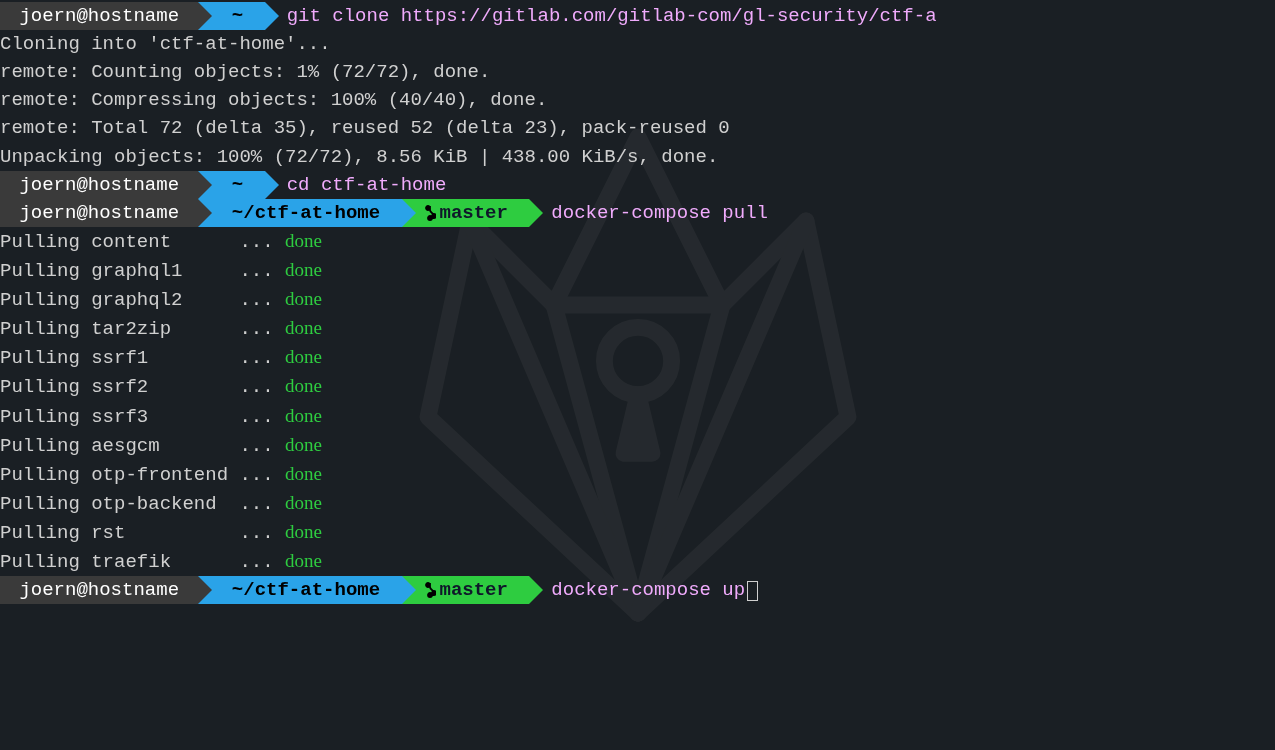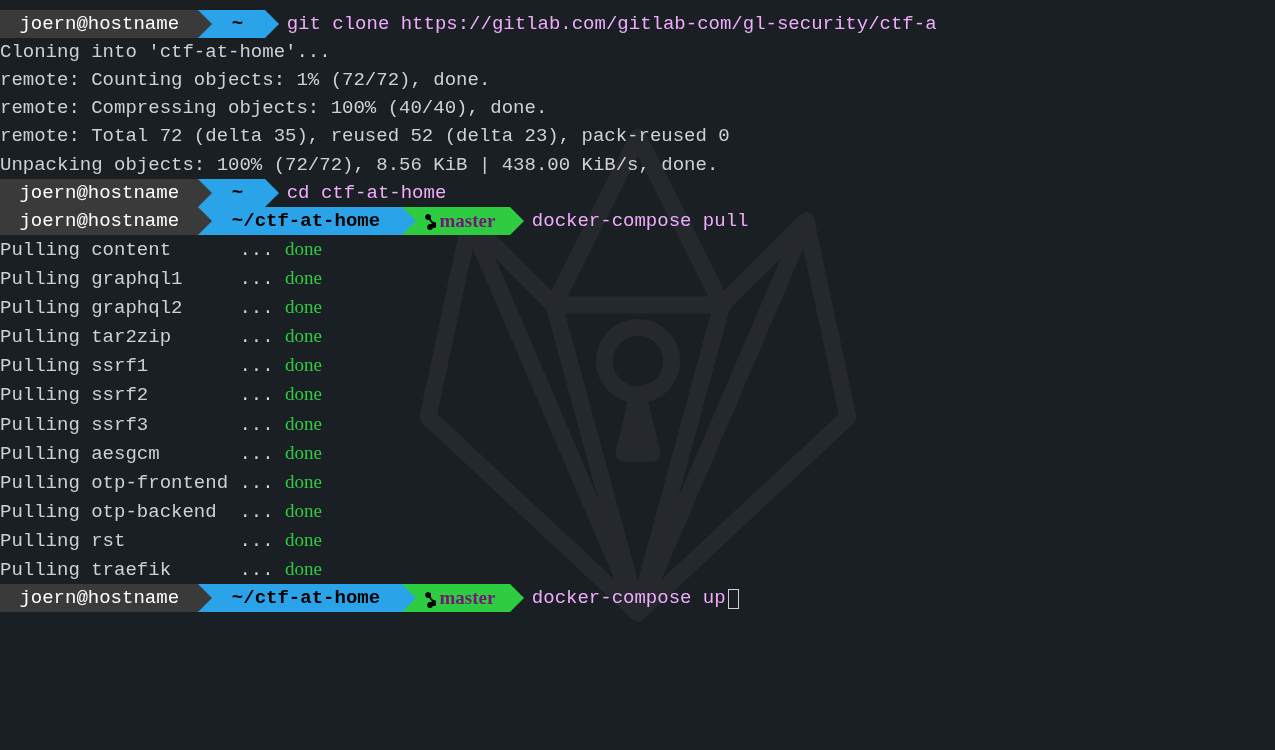--- a/index.html
+++ b/index.html
@@ -24,21 +24,20 @@
       top: 50%;
       left: 50%;
       transform: translate(-50%, -50%);
       opacity: 0.15;
       pointer-events: none;
       z-index: 0;
     }
     .terminal-content {
       position: relative;
       z-index: 1;
-      margin-top: 8px;
     }
     .line {
       white-space: pre;
       padding: 0;
     }
     .prompt-line {
       display: flex;
       align-items: center;
       white-space: pre;
     }
@@ -70,25 +69,24 @@
       position: absolute;
       right: -14px;
       top: 0;
       border-top: 14px solid transparent;
       border-bottom: 14px solid transparent;
       border-left: 14px solid #2aa3e8;
       z-index: 2;
     }
     .seg-branch {
       background: #2ecc40;
-      color: #701a75;
+      color: #0f172a;
       padding: 0 10px 0 22px;
       position: relative;
       font-weight: bold;
-      font-family: Liberation Serif, serif;
     }
     .seg-branch::after {
       content: "";
       position: absolute;
       right: -14px;
       top: 0;
       border-top: 14px solid transparent;
       border-bottom: 14px solid transparent;
       border-left: 14px solid #2ecc40;
       z-index: 2;

